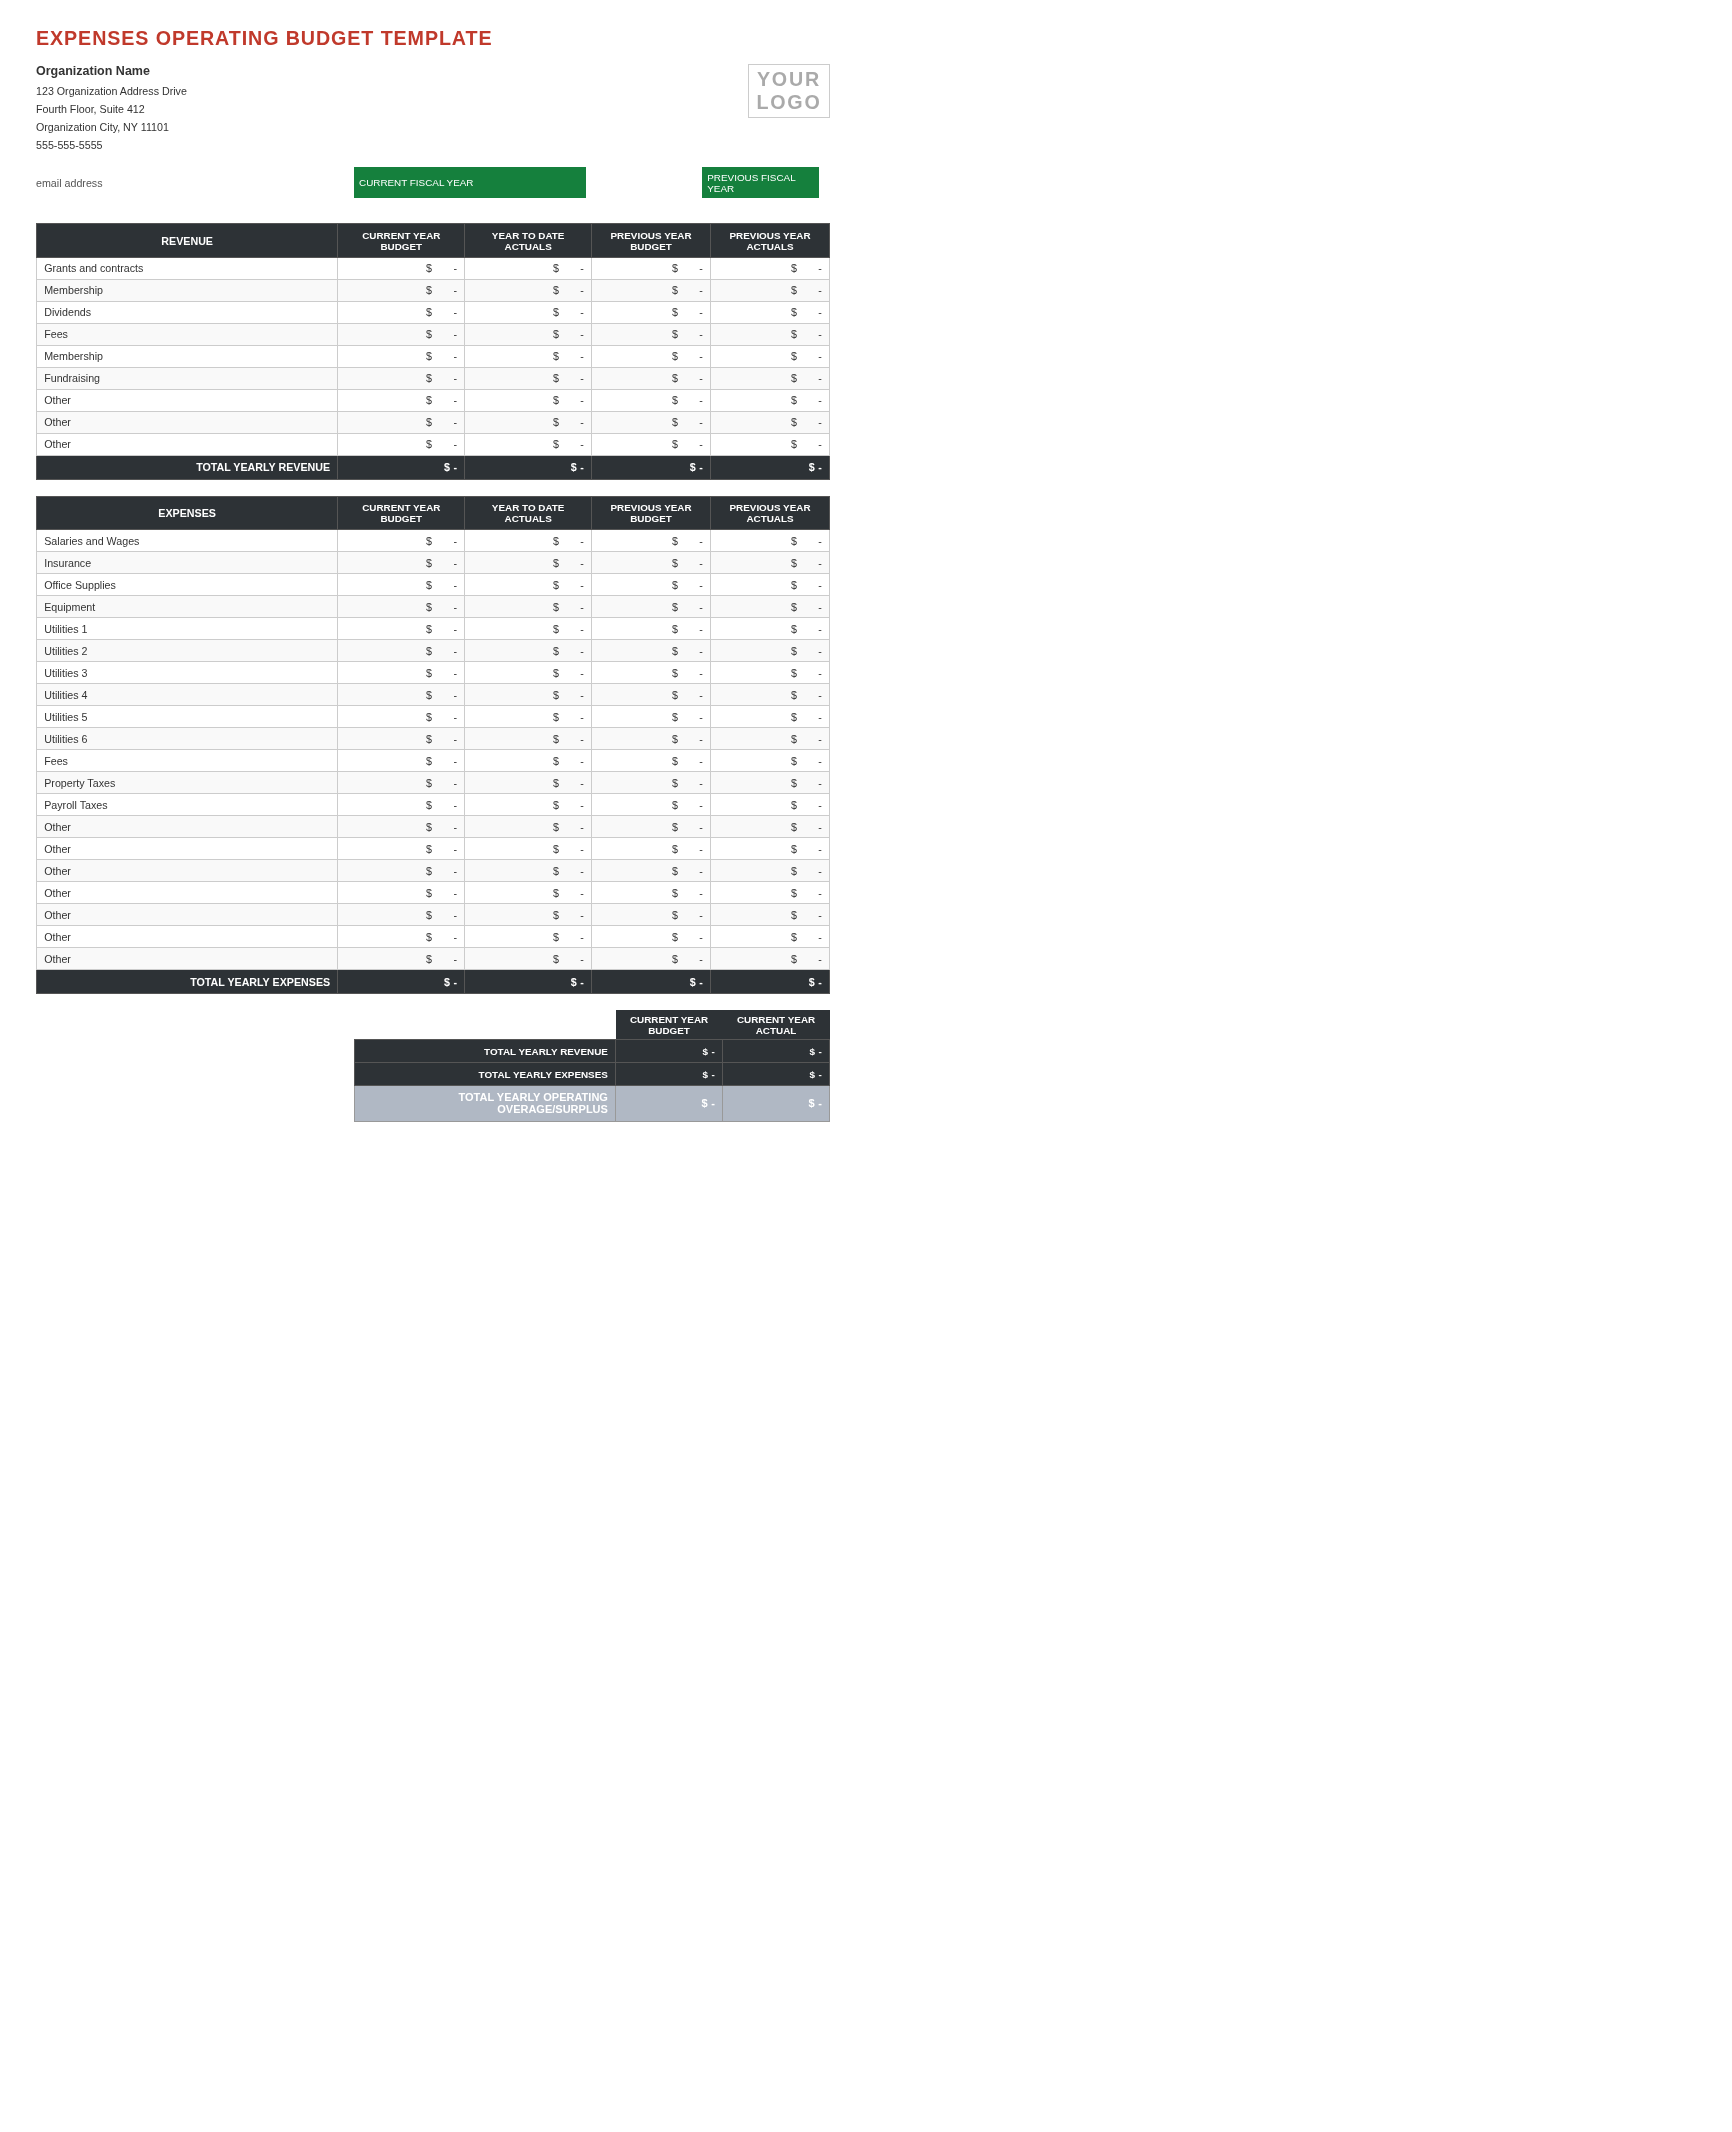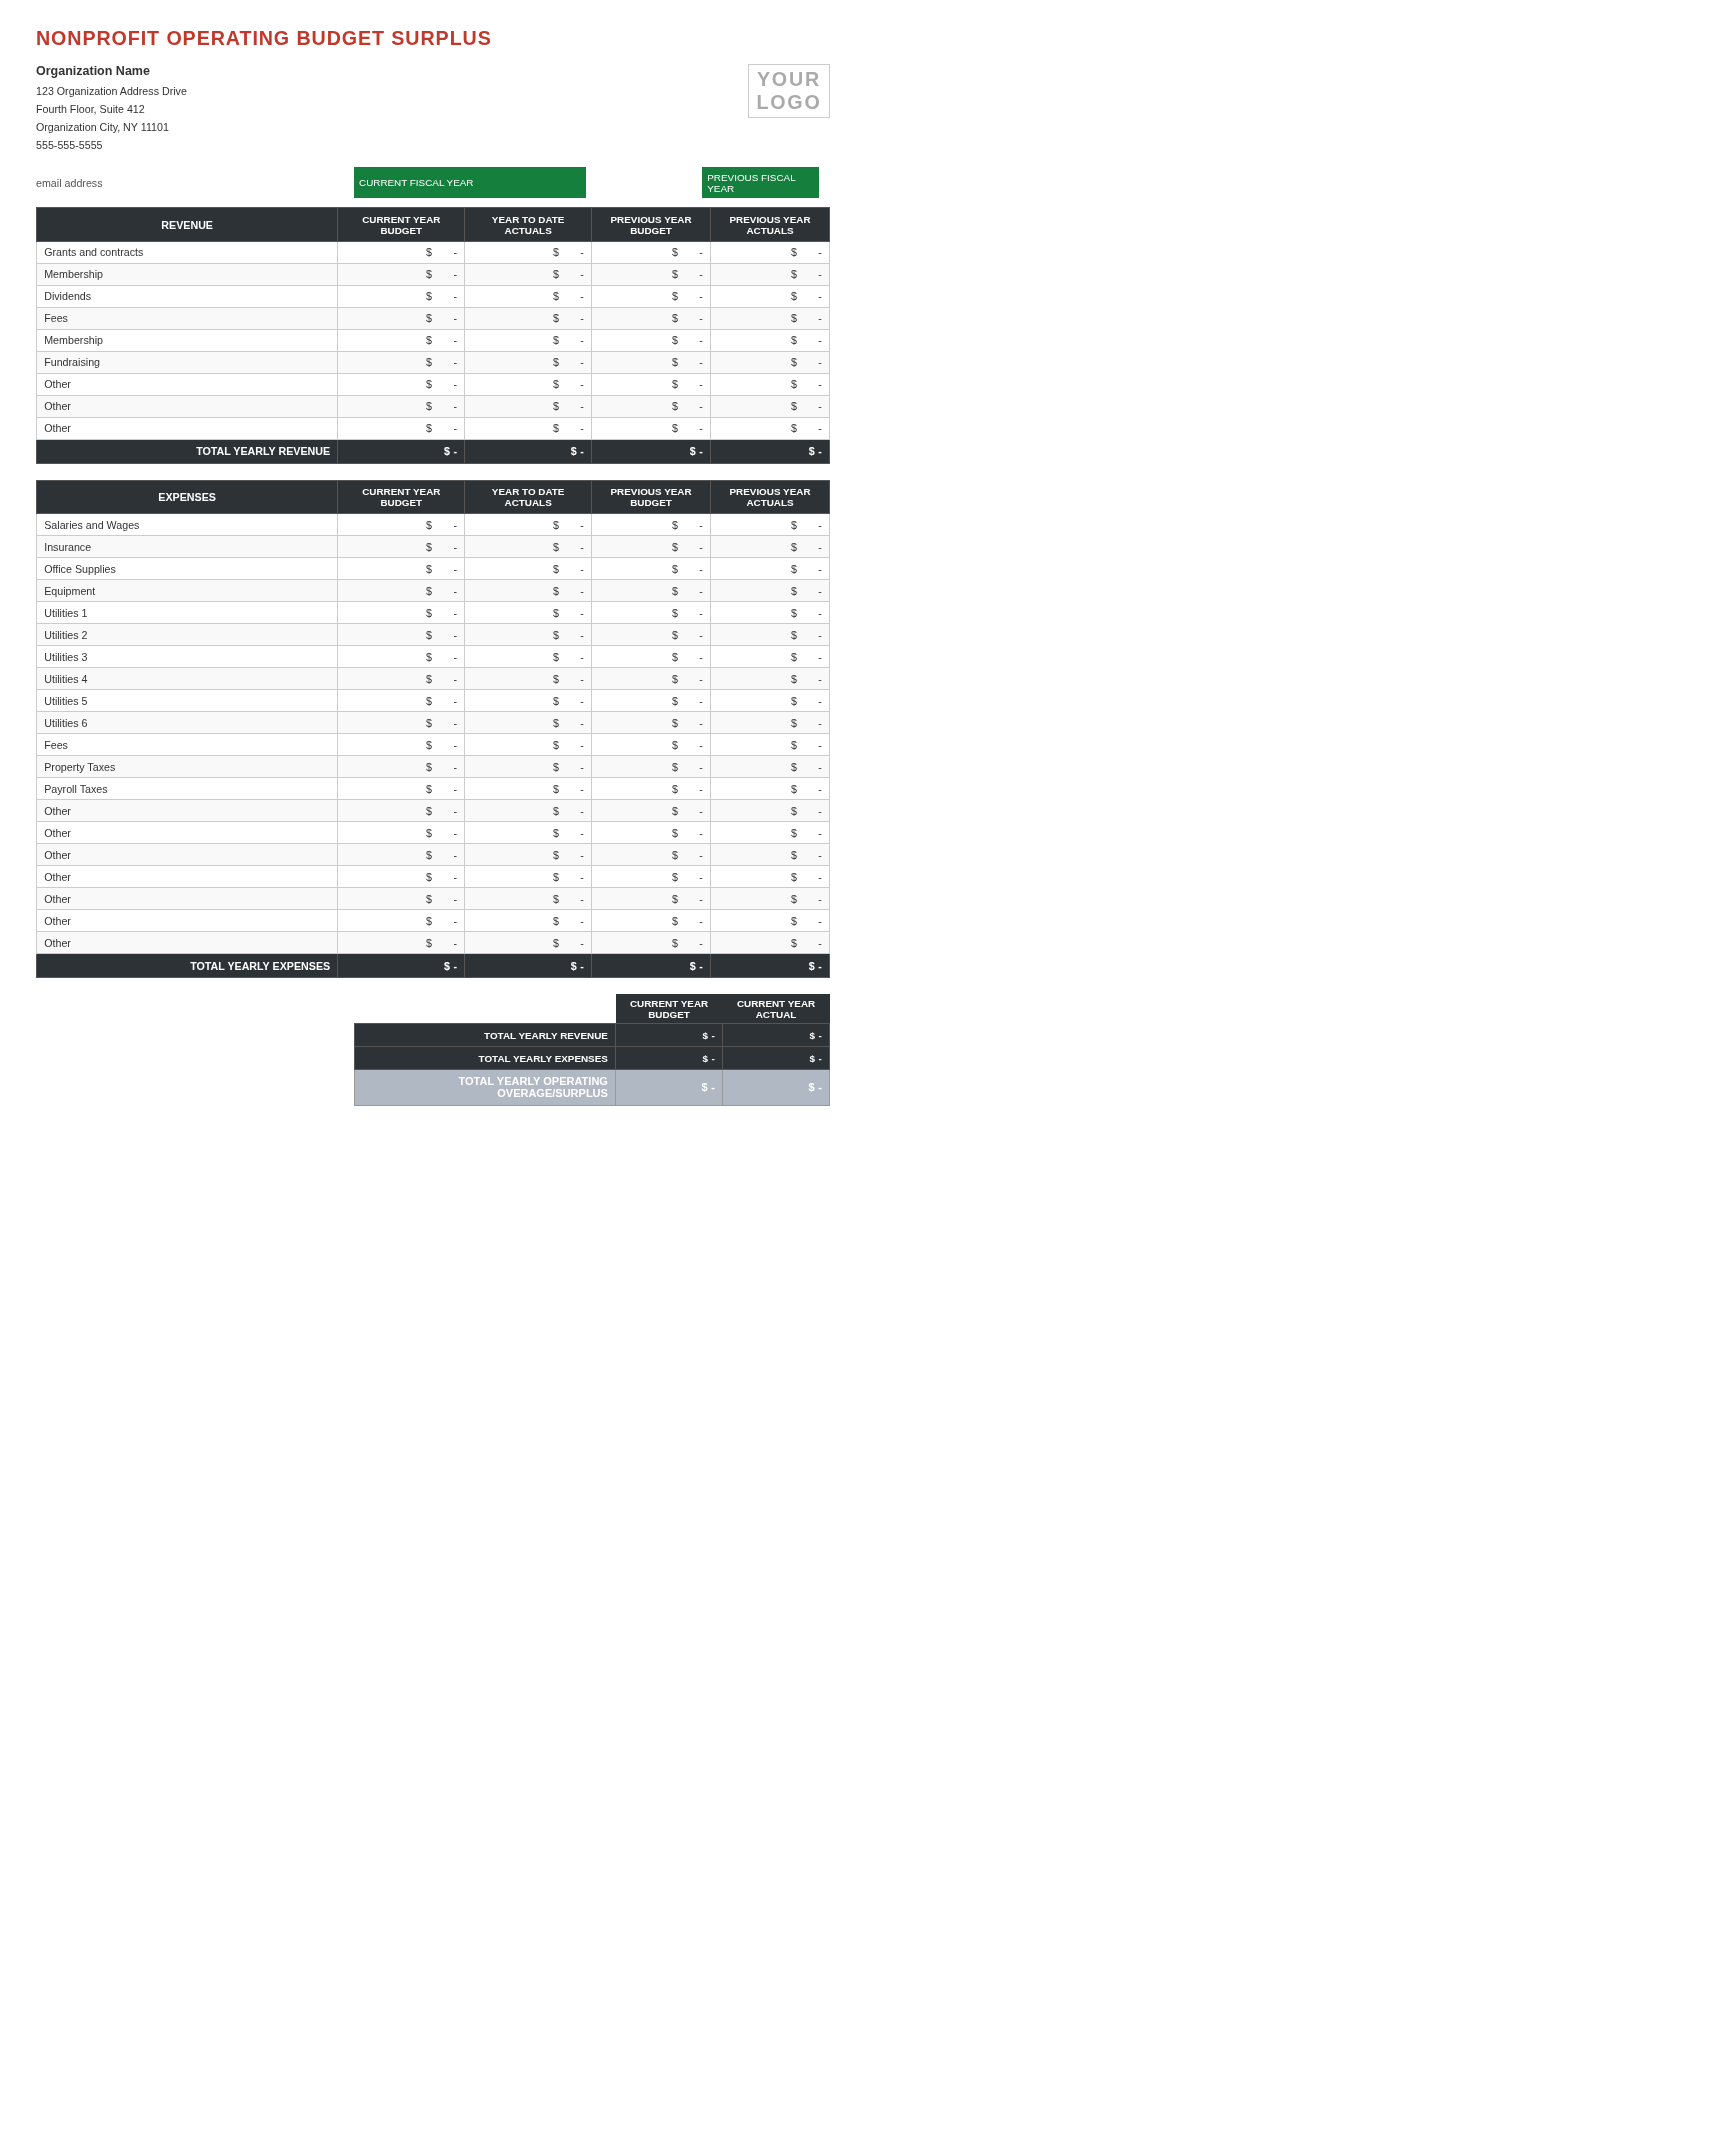--- a/index.html
+++ b/index.html
@@ -44,21 +44,21 @@
       font-size: 19.7px;
       font-weight: bold;
       color: #aaa;
       letter-spacing: 1.8px;
       line-height: 1.2;
       text-align: center;
     }
     .email-row {
       display: flex;
       align-items: center;
-      margin-bottom: 9px;
+      margin-bottom: 25px;
     }
     .email-label {
       font-size: 10.7px;
       color: #555;
       flex: 1;
     }
     table {
       width: 100%;
       border-collapse: collapse;
       margin-bottom: 16px;
@@ -166,21 +166,21 @@
     .dollar {
       display: inline-block;
       margin-right: 3.6px;
       color: inherit;
     }
     .dash { color: inherit; }
   </style>
 </head>
 <body>
 
-<div class="page-title">NONPROFIT OPERATING BUDGET SURPLUS</div>
+<div class="page-title">EXPENSES OPERATING BUDGET TEMPLATE</div>
 
 <div class="header-area">
   <div>
     <div class="org-name">Organization Name</div>
     <div class="org-info">
       <div>123 Organization Address Drive</div>
       <div>Fourth Floor, Suite 412</div>
       <div>Organization City, NY 11101</div>
       <div>555-555-5555</div>
     </div>

